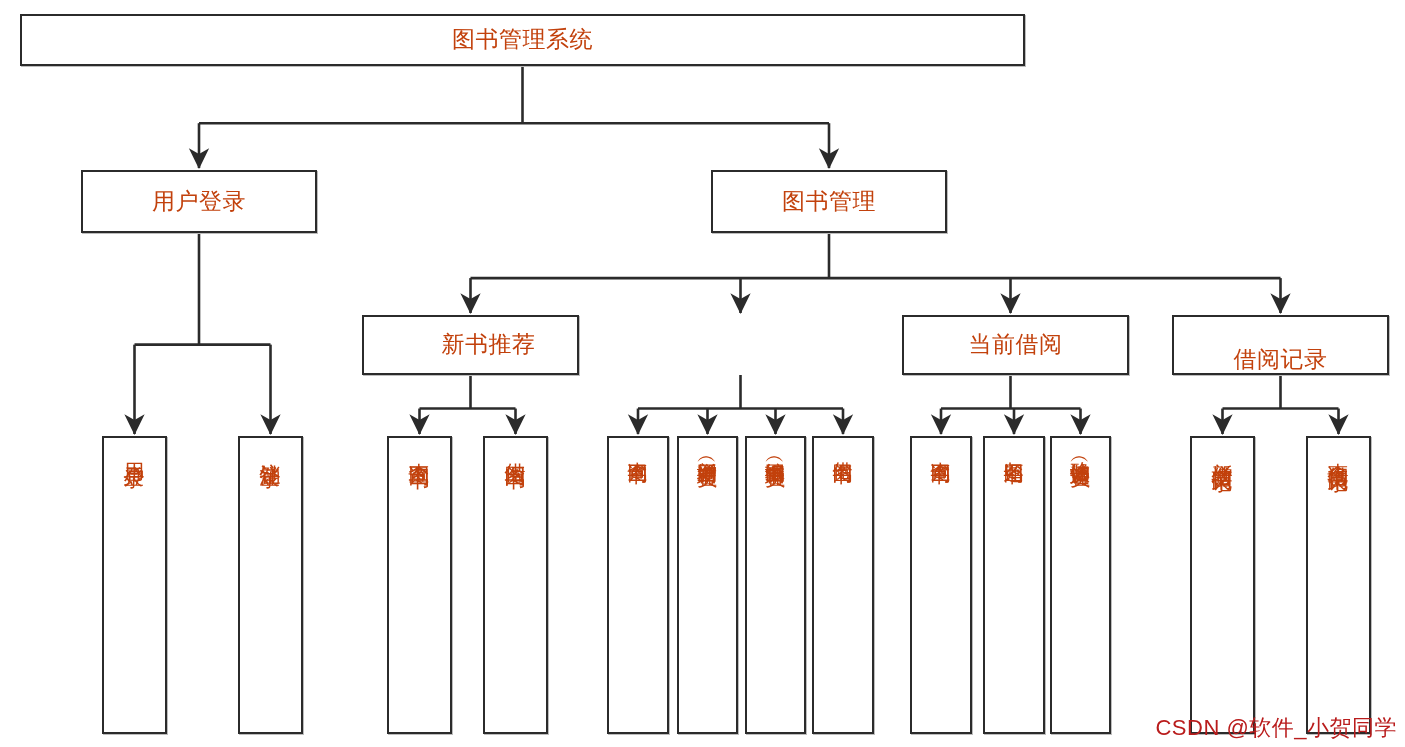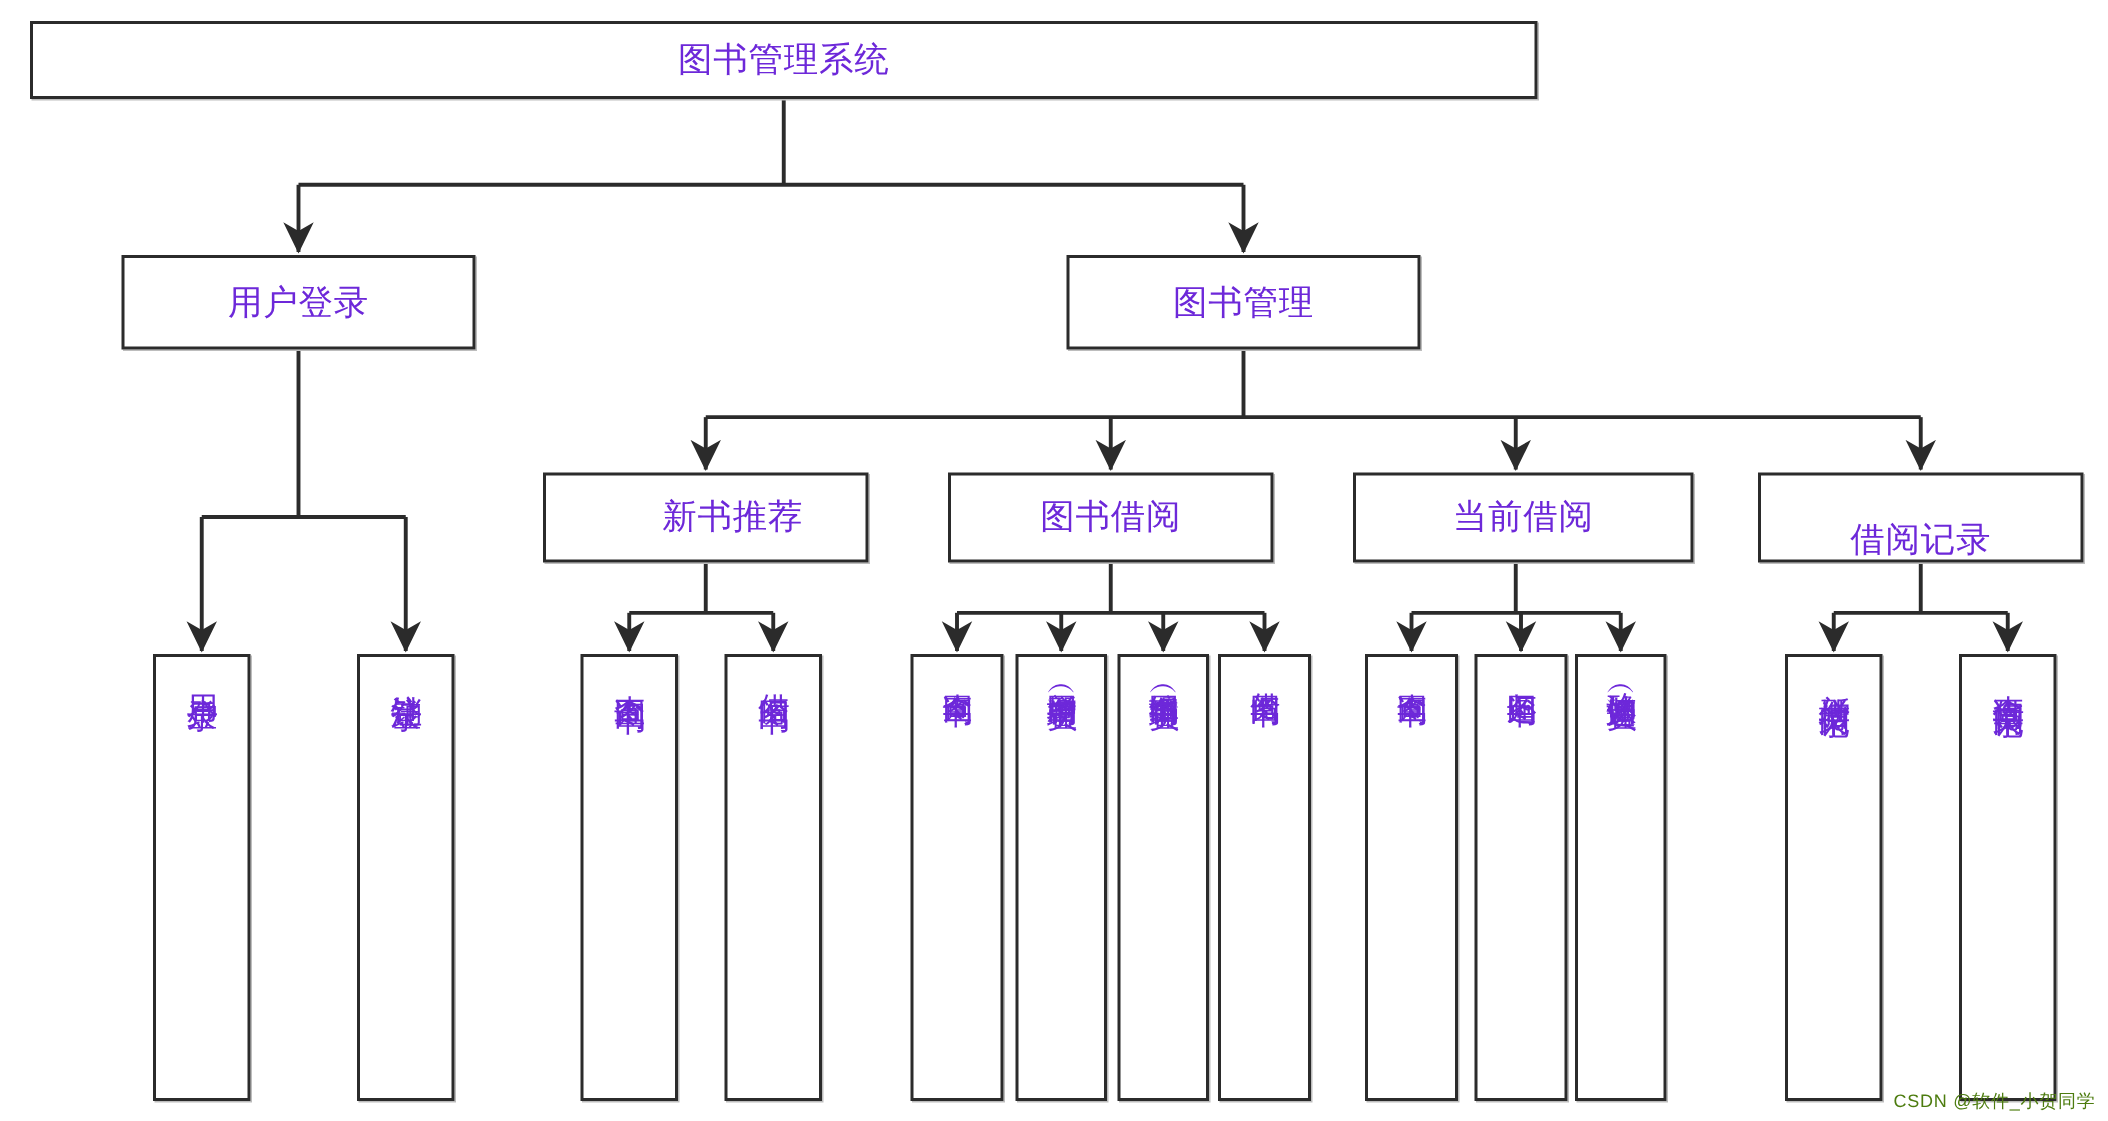--- a/index.html
+++ b/index.html
@@ -26,21 +26,21 @@
     pointer-events: none;
   }
   .node {
     position: absolute;
     box-sizing: border-box;
     border: 2px solid #2b2b2b;
     background: #ffffff;
     display: flex;
     align-items: center;
     justify-content: center;
-    color: #6d28d9;
+    color: #c2410c;
     box-shadow: 1px 1px 0 #bdbdbd;
   }
   .node .label {
     display: block;
     text-align: center;
     line-height: 1.18;
     white-space: pre;
   }
   
   .node.h .label {
@@ -62,22 +62,22 @@
     white-space: nowrap;
   }
   .node.v.compact .label {
     font-size: 20px;
     letter-spacing: 1px;
   }
   #watermark {
     position: absolute;
     right: 8px;
     bottom: 4px;
-    font-size: 12px;
-    color: #4d7c0f;
+    font-size: 22px;
+    color: #b91c1c;
     letter-spacing: 0.5px;
     white-space: nowrap;
   }
 </style>
 </head>
 <body>
 
 <div id="canvas">
 
   <svg id="edges" viewBox="0 0 1405 747">
@@ -130,23 +130,20 @@
   <div class="node h" id="n-user-login" style="left: 81px; top: 170px; width: 236px; height: 63px;">
     <span class="label">用户登录</span>
   </div>
   <div class="node h" id="n-book-management" style="left: 711px; top: 170px; width: 236px; height: 63px;">
     <span class="label">图书管理</span>
   </div>
 
   <div class="node h" id="n-new-book-recommend" style="left: 362px; top: 315px; width: 217px; height: 60px; padding-left: 36px;">
     <span class="label">新书推荐</span>
   </div>
-  <div class="node h" id="n-book-borrow" style="left: 632px; top: 315px; width: 217px; height: 60px;">
-    <span class="label">图书借阅</span>
-  </div>
   <div class="node h" id="n-current-borrow" style="left: 902px; top: 315px; width: 227px; height: 60px;">
     <span class="label">当前借阅</span>
   </div>
   <div class="node h" id="n-borrow-record" style="left: 1172px; top: 315px; width: 217px; height: 60px; align-items: flex-end;">
     <span class="label">借阅记录</span>
   </div>
 
   <div class="node v" id="n-leaf-user-login" style="left: 102px; top: 436px; width: 65px; height: 298px;">
     <span class="label">用户登录</span>
   </div>

